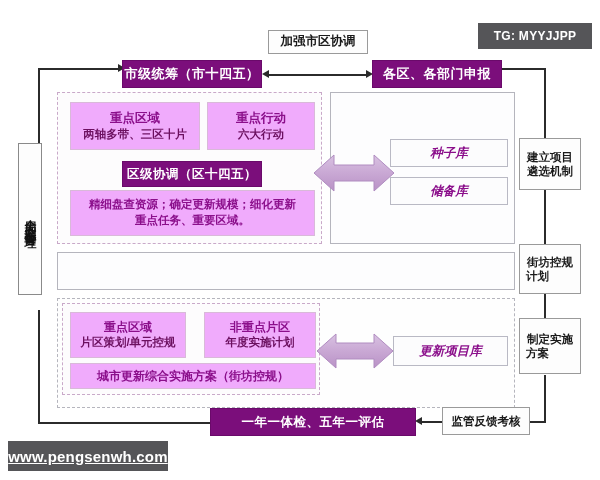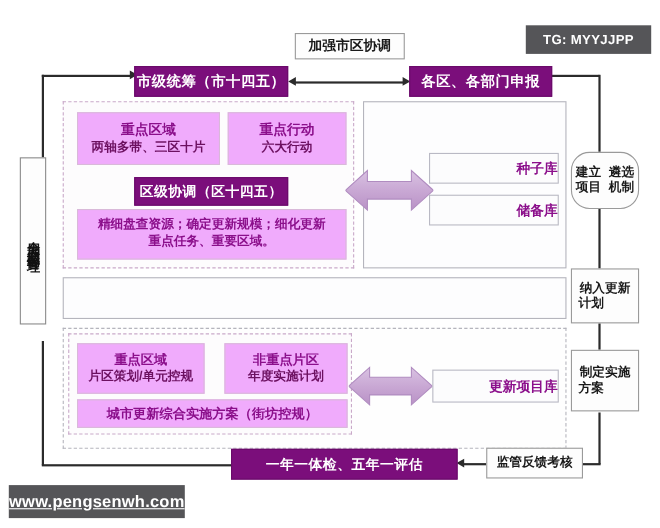--- a/index.html
+++ b/index.html
@@ -48,22 +48,23 @@
     line-height: 1.35;
   }
   .pinkcard .sub { font-weight: bold; color: #6c1060; }
 
   
   .lcard {
     background: #fcfcfd;
     border: 1px solid #b9b9c4;
     color: #8B0F8B;
     font-weight: bold;
-    display: flex; align-items: center; justify-content: flex-end;
-    text-align: center;
+    display: flex; align-items: center; justify-content: center;
+    text-align: center;
+    font-style: italic;
   }
 
   
   .panel-dashed {
     border: 1px dashed #c9a9c9;
     background: rgba(252,249,252,0.55);
   }
   .panel-dashed-gray {
     border: 1px dashed #b5b5bd;
     background: rgba(253,253,254,0.6);
@@ -223,27 +224,27 @@
         <stop offset="100%" stop-color="#B992C6"></stop>
       </linearGradient>
     </defs>
     <polygon points="0,20 19,3 19,12 57,12 57,3 76,20 57,37 57,28 19,28 19,37" fill="url(#gl)" stroke="#B08CC0" stroke-width="1"></polygon>
   </svg>
 
   <div class="abs pbar" style="left:210px; top:408px; width:206px; height:28px; font-size:12.5px;">
     <span>一年一体检、五年一评估</span>
   </div>
 
-  <div class="abs wbox" style="left:519px; top:138px; width:62px; height:52px; font-size:11.5px; flex-direction:row;border-radius:17px;">
+  <div class="abs wbox" style="left:519px; top:138px; width:62px; height:52px; font-size:11.5px; flex-direction:column;">
     <span>建立项目</span>
     <span>遴选机制</span>
   </div>
 
   <div class="abs wbox" style="left:519px; top:244px; width:62px; height:50px; font-size:11.5px; flex-direction:column;">
-    <span>纳入更新</span>
+    <span>街坊控规</span>
     <span style="align-self:flex-start; padding-left:6px;">计划</span>
   </div>
 
   <div class="abs wbox" style="left:519px; top:318px; width:62px; height:56px; font-size:11.5px; flex-direction:column;">
     <span>制定实施</span>
     <span style="align-self:flex-start; padding-left:6px;">方案</span>
   </div>
 
   <div class="abs wbox" style="left:442px; top:407px; width:88px; height:28px; font-size:11.5px;">
     <span>监管反馈考核</span>

